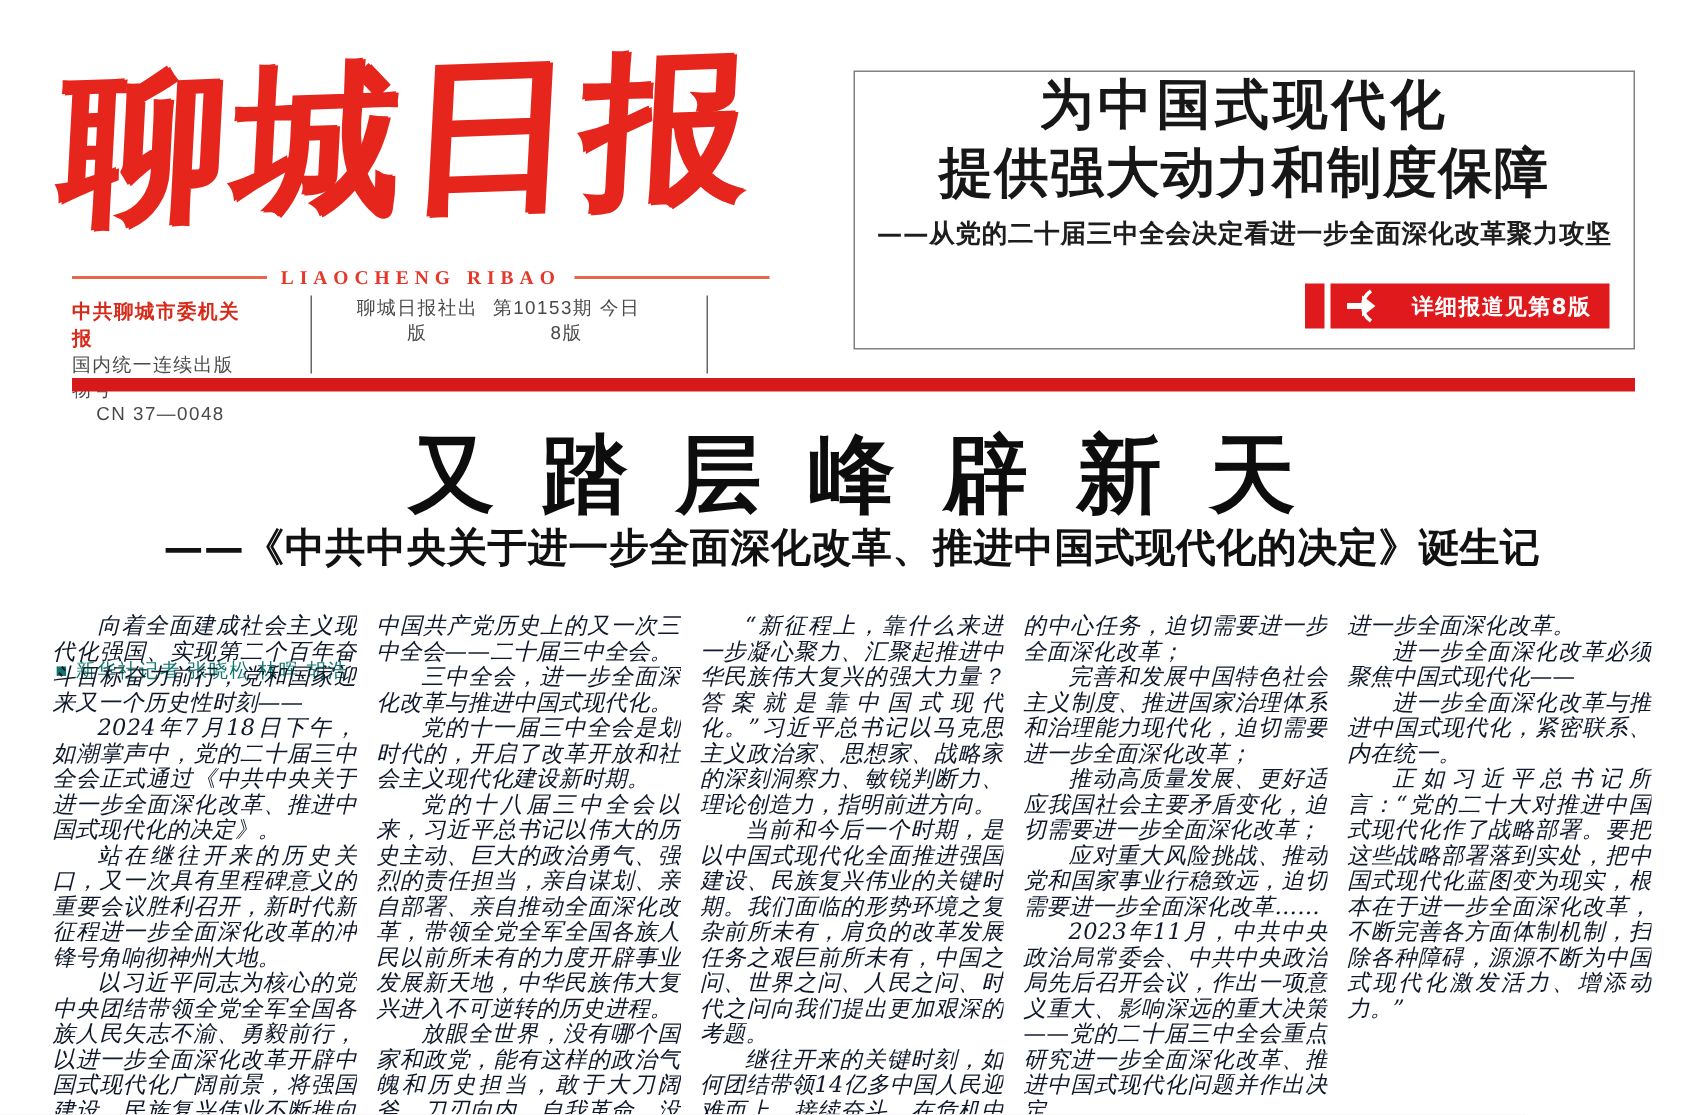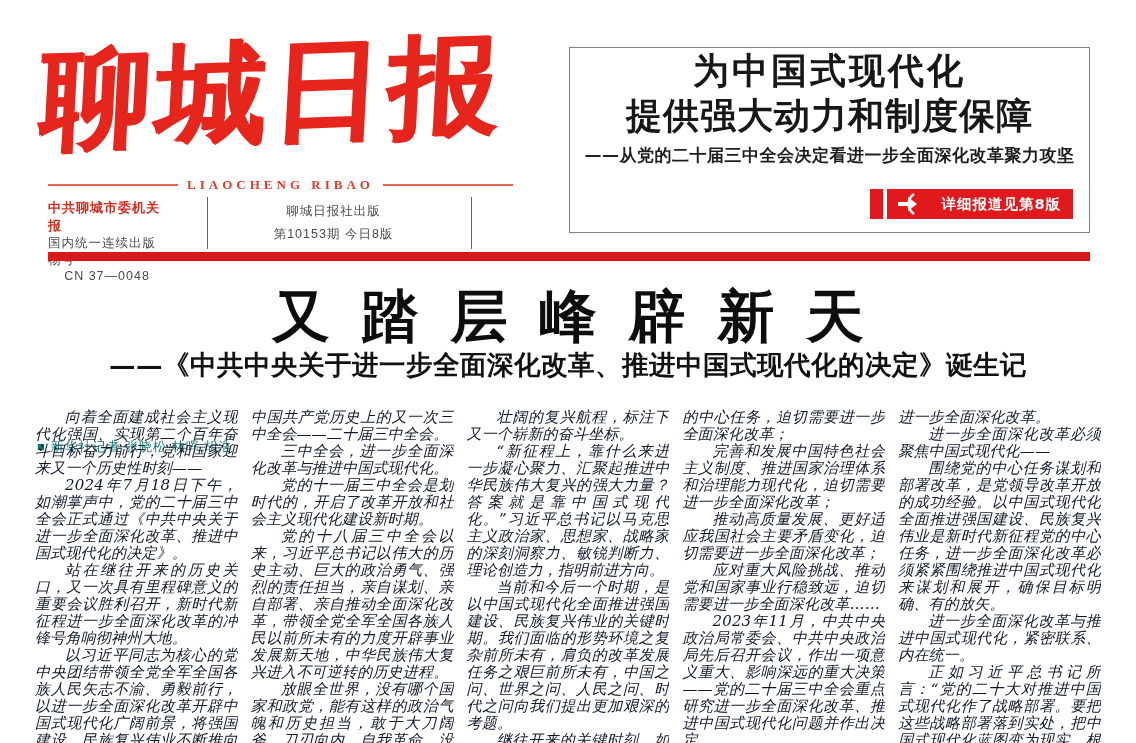--- a/index.html
+++ b/index.html
@@ -30,21 +30,21 @@
     position:absolute; left:48px; top:197px; height:52px;
     display:flex; align-items:stretch;
     font-family:"Liberation Sans", sans-serif; font-size:12.5px; color:#4a4a4a;gap:29px;
   }
   .pub-info .zone1 { width:118px; display:flex; flex-direction:column; justify-content:space-between; padding:2px 0; }
   .pub-info .org-line { color:#d62a1a; font-weight:bold; font-size:13px; letter-spacing:1px; }
   .pub-info .issn-line { letter-spacing:1px; }
   .pub-info .cn-line { text-align:center; letter-spacing:1px; }
   .pub-info .vline { width:1px; background:#666; margin:0 0 0 12px; }
   .pub-info .zone2 {
-    width:193px; display:flex; flex-direction:column; justify-content:center;
+    width:193px; display:flex; flex-direction:row; justify-content:center;
     text-align:center; gap:6px; letter-spacing:1px;
   }
   .red-bar { position:absolute; left:48px; top:252px; width:1042px; height:9px; background:#d7191c; }
 
   
   .promo-box {
     position:absolute; left:569px; top:47px; width:521px; height:186px;
     border:1px solid #808080; background:#fff; text-align:center;
   }
   .promo-t1 {
@@ -166,35 +166,33 @@
         <div class="sec-head">高擎改革旗帜 作答时代课题</div>
       </div>
       <div class="col">
         <div class="para noindent">中国共产党历史上的又一次三中全会——二十届三中全会。</div>
         <div class="para">三中全会，进一步全面深化改革与推进中国式现代化。</div>
         <div class="para">党的十一届三中全会是划时代的，开启了改革开放和社会主义现代化建设新时期。</div>
         <div class="para">党的十八届三中全会以来，习近平总书记以伟大的历史主动、巨大的政治勇气、强烈的责任担当，亲自谋划、亲自部署、亲自推动全面深化改革，带领全党全军全国各族人民以前所未有的力度开辟事业发展新天地，中华民族伟大复兴进入不可逆转的历史进程。</div>
         <div class="para">放眼全世界，没有哪个国家和政党，能有这样的政治气魄和历史担当，敢于大刀阔斧、刀刃向内、自我革命，没有哪个国家和政党，能在这么短时间内推动这么大范围、这么大规模、这么大力度的改革，也没有哪个国家和政党，能在改革进程中取得这样的历史性变革、系统性重塑、整体性重构。</div>
       </div>
       <div class="col">
-        <div class="para">壮阔的复兴航程，标注下又一个崭新的奋斗坐标。</div>
         <div class="para">“新征程上，靠什么来进一步凝心聚力、汇聚起推进中华民族伟大复兴的强大力量？答案就是靠中国式现代化。”习近平总书记以马克思主义政治家、思想家、战略家的深刻洞察力、敏锐判断力、理论创造力，指明前进方向。</div>
         <div class="para">当前和今后一个时期，是以中国式现代化全面推进强国建设、民族复兴伟业的关键时期。我们面临的形势环境之复杂前所未有，肩负的改革发展任务之艰巨前所未有，中国之问、世界之问、人民之问、时代之问向我们提出更加艰深的考题。</div>
         <div class="para">继往开来的关键时刻，如何团结带领14亿多中国人民迎难而上、接续奋斗，在危机中育新机、于变局中开新局？</div>
       </div>
       <div class="col">
         <div class="para noindent">的中心任务，迫切需要进一步全面深化改革；</div>
         <div class="para">完善和发展中国特色社会主义制度、推进国家治理体系和治理能力现代化，迫切需要进一步全面深化改革；</div>
         <div class="para">推动高质量发展、更好适应我国社会主要矛盾变化，迫切需要进一步全面深化改革；</div>
         <div class="para">应对重大风险挑战、推动党和国家事业行稳致远，迫切需要进一步全面深化改革……</div>
         <div class="para">2023年11月，中共中央政治局常委会、中共中央政治局先后召开会议，作出一项意义重大、影响深远的重大决策——党的二十届三中全会重点研究进一步全面深化改革、推进中国式现代化问题并作出决定。</div>
         <div class="para">同时，成立党的二十届三中全会文件起草组，习近平总书记亲自担任文件起草组组长。</div>
       </div>
       <div class="col">
         <div class="para noindent">进一步全面深化改革。</div>
         <div class="para">进一步全面深化改革必须聚焦中国式现代化——</div>
-        <div class="para">围绕党的中心任务谋划和部署改革，是党领导改革开放的成功经验。以中国式现代化全面推进强国建设、民族复兴伟业是新时代新征程党的中心任务，进一步全面深化改革必须紧紧围绕推进中国式现代化来谋划和展开，确保目标明确、有的放矢。</div>
         <div class="para">进一步全面深化改革与推进中国式现代化，紧密联系、内在统一。</div>
         <div class="para">正如习近平总书记所言：“党的二十大对推进中国式现代化作了战略部署。要把这些战略部署落到实处，把中国式现代化蓝图变为现实，根本在于进一步全面深化改革，不断完善各方面体制机制，扫除各种障碍，源源不断为中国式现代化激发活力、增添动力。”</div>
       </div>
     </div>
 
 </div>
 
 </body></html>

